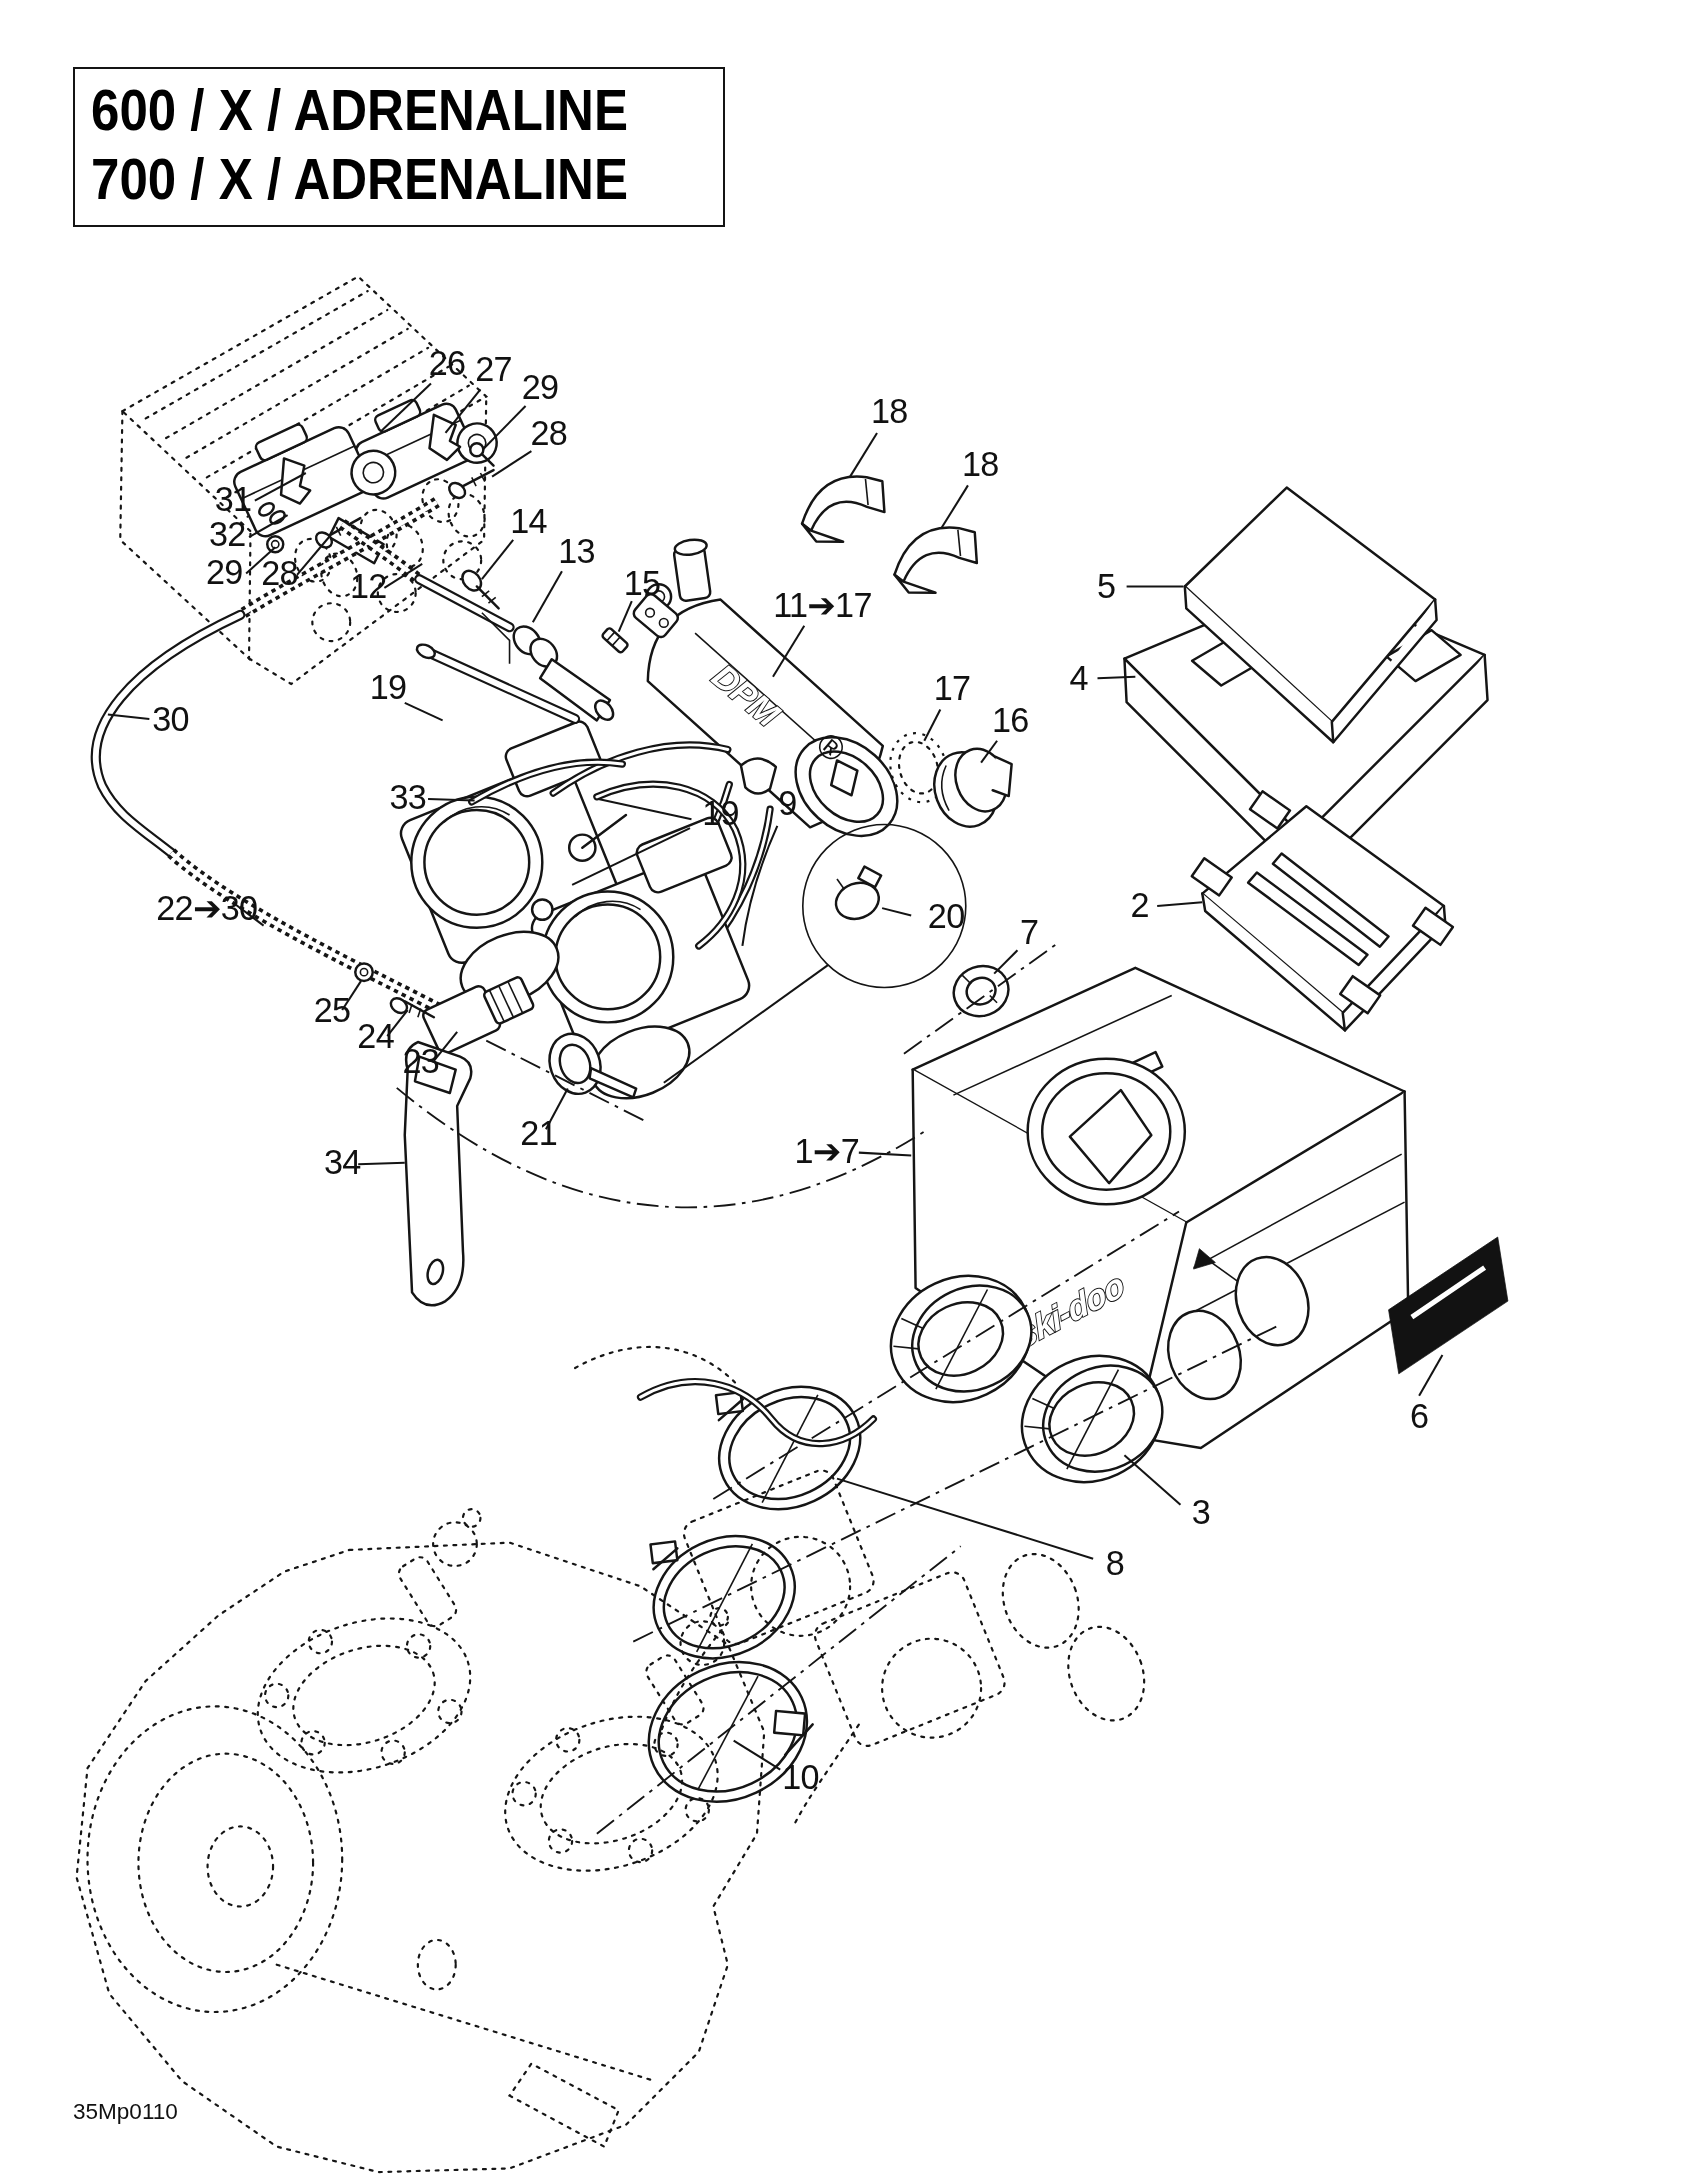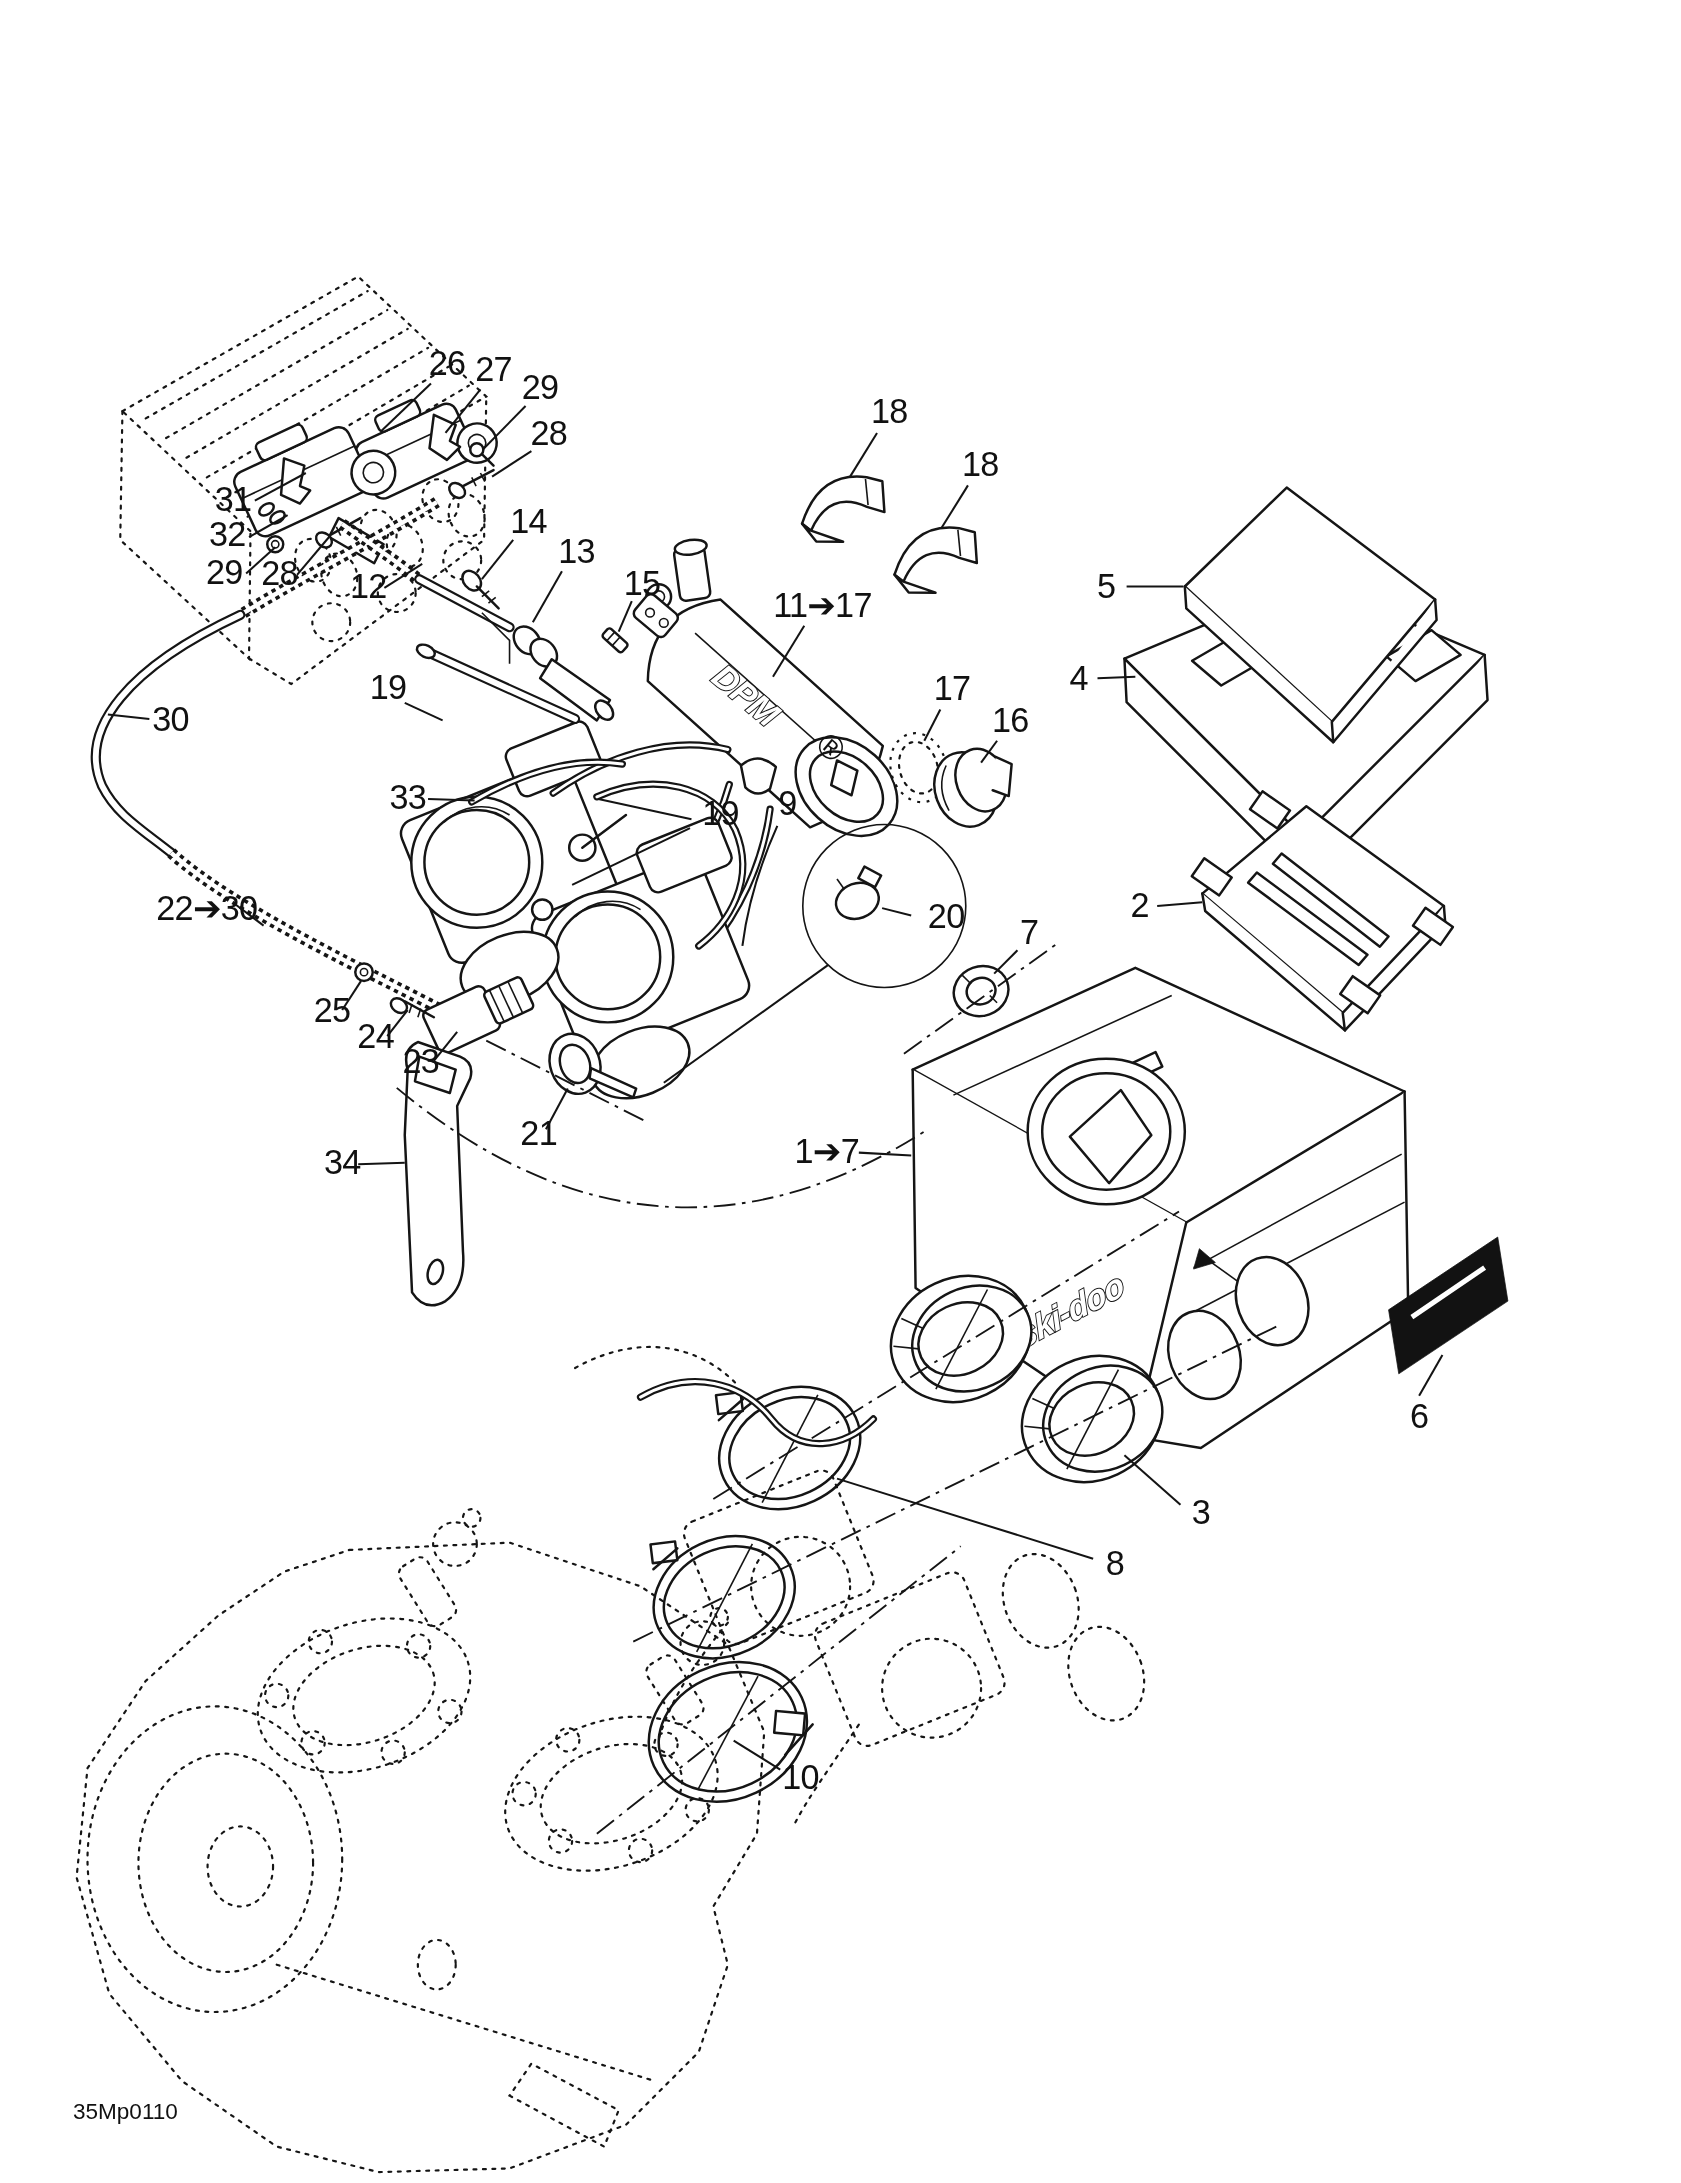--- a/index.html
+++ b/index.html
@@ -473,15 +473,19 @@
     <text x="1136" y="1598">1➔7</text>
     <text x="1950" y="1962">6</text>
     <text x="1650" y="2094">3</text>
     <text x="1532" y="2164">8</text>
     <text x="1100" y="2458">10</text>
   </g>
 
   <text class="code" x="100" y="2912" text-anchor="start">35Mp0110</text>
 </svg>
 
+  <div id="title-box">
+    <div class="tline">600 / X / ADRENALINE</div>
+    <div class="tline">700 / X / ADRENALINE</div>
+  </div>
 
 </div>
 
 
 </body></html>

